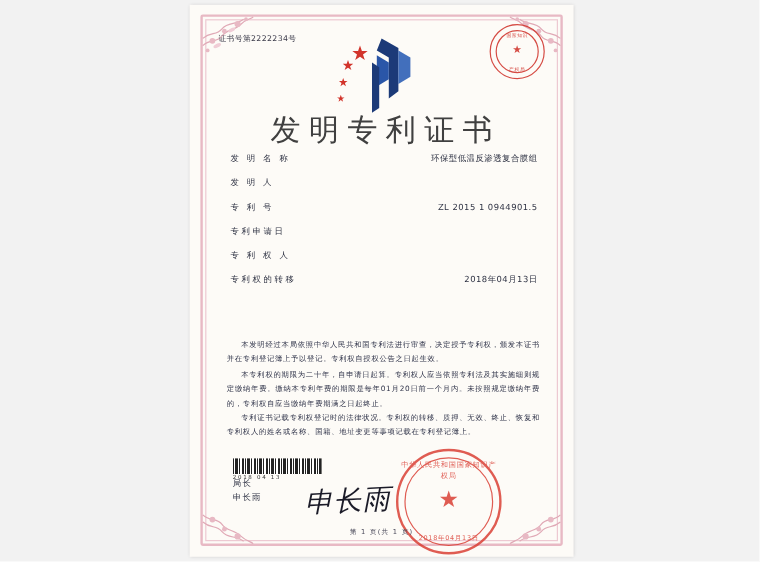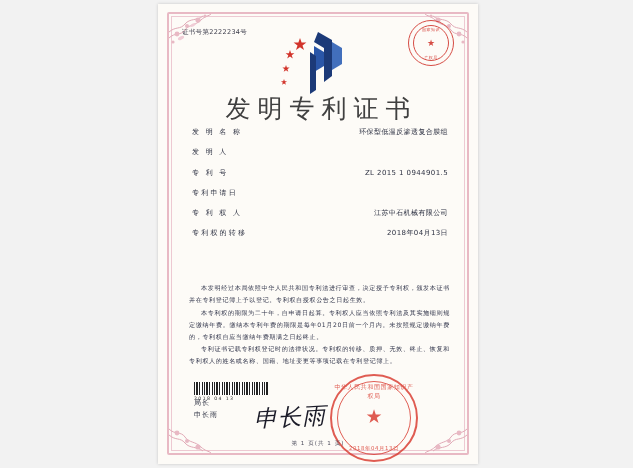--- a/index.html
+++ b/index.html
@@ -405,21 +405,20 @@
       </div>
       <div class="field-row">
         <span class="field-label">专 利 号</span>
         <span class="field-value">ZL 2015 1 0944901.5</span>
       </div>
       <div class="field-row">
         <span class="field-label">专利申请日</span>
       </div>
       <div class="field-row">
         <span class="field-label">专 利 权 人</span>
-        <span class="field-value">江苏中石机械有限公司</span>
       </div>
       <div class="field-row">
         <span class="field-label">专利权的转移</span>
         <span class="field-value">2018年04月13日</span>
       </div>
     </div>
 
     <div class="body-text">
       <p>本发明经过本局依照中华人民共和国专利法进行审查，决定授予专利权，颁发本证书并在专利登记簿上予以登记。专利权自授权公告之日起生效。</p>
       <p>本专利权的期限为二十年，自申请日起算。专利权人应当依照专利法及其实施细则规定缴纳年费。缴纳本专利年费的期限是每年01月20日前一个月内。未按照规定缴纳年费的，专利权自应当缴纳年费期满之日起终止。</p>

